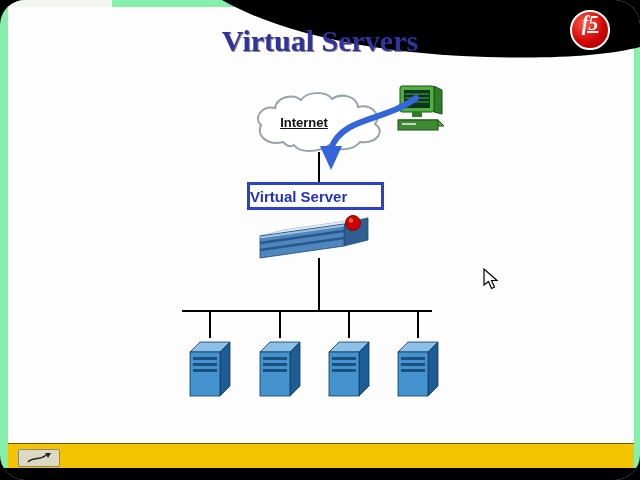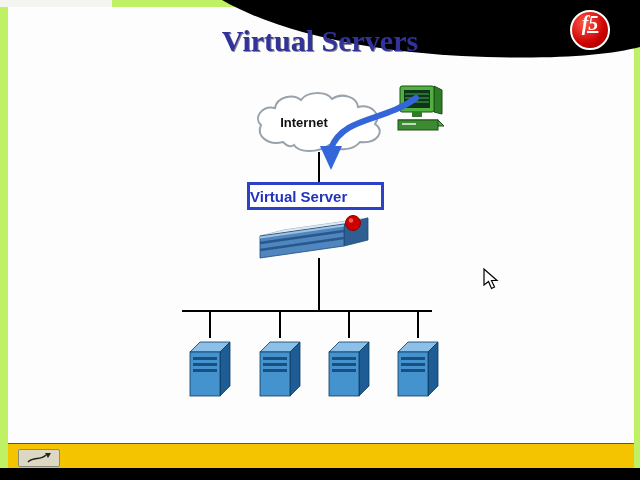--- a/index.html
+++ b/index.html
@@ -1,32 +1,32 @@
 <!DOCTYPE html>
 <html><head>
 <meta charset="utf-8">
 <style>
   html,body{margin:0;padding:0;background:#000;}
-  #screen{position:relative;width:640px;height:480px;background:#bef264;overflow:hidden;
-          font-family:"Liberation Sans",sans-serif;}
+  #screen{position:relative;width:640px;height:480px;background:#86efac;overflow:hidden;
+          font-family:"Liberation Sans",sans-serif;border-radius:25px;}
   #slide{position:absolute;left:8px;top:7px;width:626px;height:437px;background:#fdfdfd;z-index:1;}
   #artifact{position:absolute;left:0;top:0;width:112px;height:7px;background:#f4f4f0;z-index:2;}
   #swoosh{position:absolute;left:0;top:0;width:640px;height:80px;z-index:2;}
   #title{position:absolute;left:180px;top:24px;width:280px;text-align:center;z-index:3;
          font-family:"Liberation Serif",serif;font-weight:bold;font-size:30px;color:#32329b;
          text-shadow:1px 1px 0 rgba(0,0,0,.45);}
   #f5logo{position:absolute;left:570px;top:10px;width:36px;height:36px;border-radius:50%;
           background:radial-gradient(circle at 35% 30%, #ff5a4a, #cc0000 60%, #8e0000);
           border:2px solid #fff;z-index:4;display:flex;align-items:flex-start;justify-content:center;
           font-family:"Liberation Serif",serif;font-style:italic;font-weight:bold;
           color:#fff;font-size:20px;text-decoration:underline;}
   .abs{position:absolute;}
   #cloud{left:250px;top:90px;width:142px;height:68px;z-index:3;}
   #cloud-label{position:absolute;left:12px;top:25px;width:84px;text-align:center;
-               font-weight:bold;font-size:13px;color:#111;}
+               font-weight:bold;font-size:13px;color:#111;text-decoration:underline;}
   #workstation{left:394px;top:82px;width:54px;height:56px;z-index:3;}
   #arrow{left:312px;top:88px;width:122px;height:100px;z-index:4;}
   .vline{position:absolute;width:2px;background:#000;z-index:2;}
   .hline{position:absolute;height:2px;background:#000;z-index:2;}
   #vsbox{position:absolute;left:247px;top:182px;width:131px;height:22px;background:#fff;
          border:3px solid #2b41c8;z-index:3;display:flex;align-items:center;justify-content:flex-start;
          font-weight:bold;font-size:15px;color:#2233bb;}
   #appliance{left:256px;top:210px;width:122px;height:54px;z-index:3;}
   .tower{width:46px;height:62px;z-index:3;}
   #cursor{left:483px;top:268px;width:16px;height:23px;z-index:10;}

